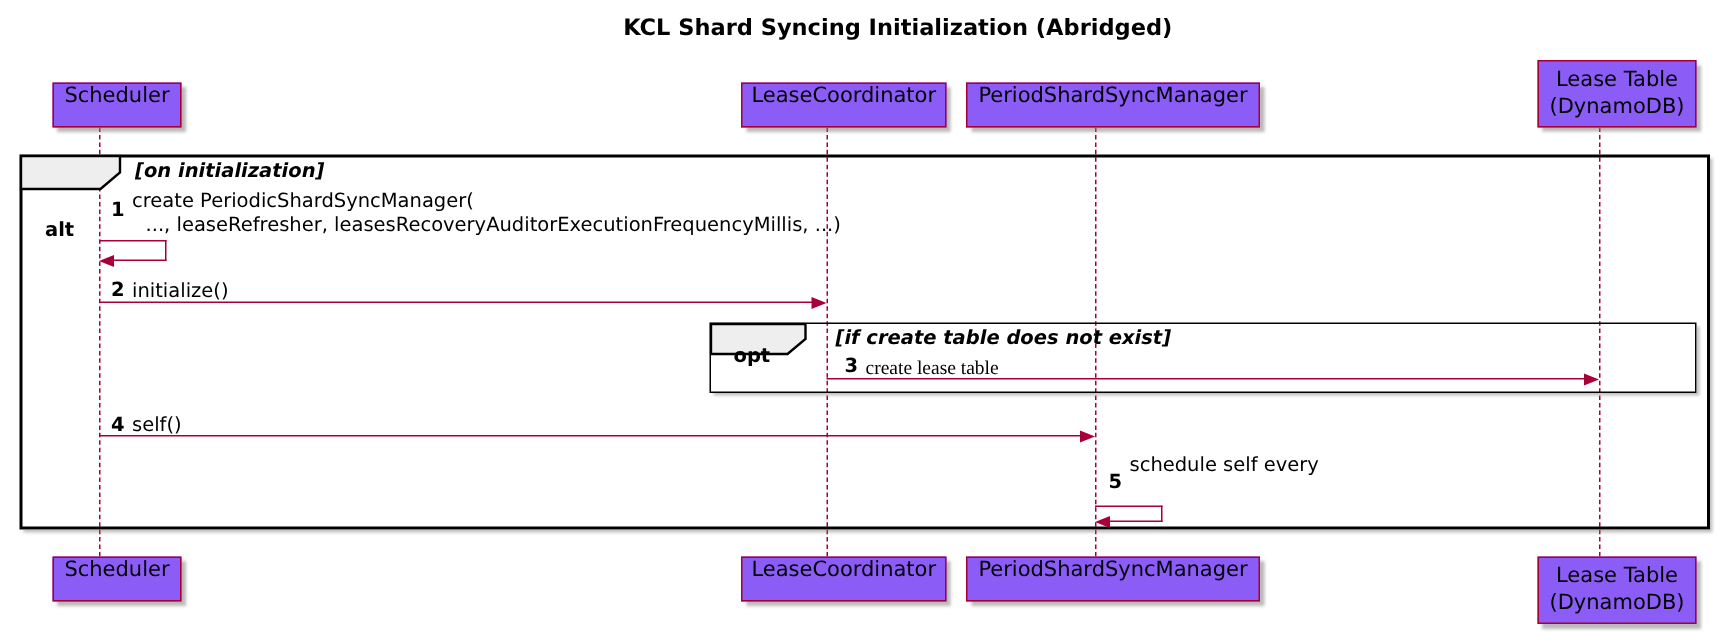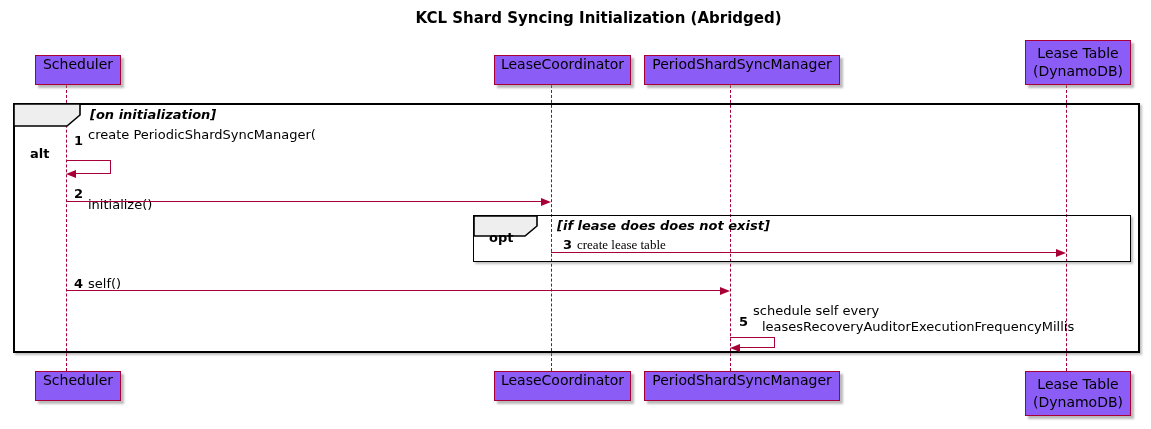--- a/index.html
+++ b/index.html
@@ -68,52 +68,52 @@
   <div class="frame" style="left:13px; top:103px; width:1127px; height:250px;"></div>
   <svg class="tab" style="left:13px; top:103px;" width="70" height="25">
     <polygon points="1,1 67,1 67,12 54,23 1,23" fill="#EEEEEE" stroke="#000000" stroke-width="1.6"></polygon>
   </svg>
   <div class="tab-label" style="left:30px; top:106px;margin-top:40px;">alt</div>
   <div class="cond-label" style="left:90px; top:107px;">[on initialization]</div>
 
   <div class="msg-num" style="left:74px; top:133px;">1</div>
   <div class="msg-text" style="left:88px; top:127px;">
     <div>create PeriodicShardSyncManager(</div>
+    <div class="indent2">..., leaseRefresher, leasesRecoveryAuditorExecutionFrequencyMillis, ...)</div>
   </div>
   <div class="arrow-line" style="left:66px; top:160px; width:45px;"></div>
   <div class="arrow-vert" style="left:110px; top:160px; height:14px;"></div>
   <div class="arrow-line" style="left:76px; top:173px; width:35px;"></div>
   <div class="head-left" style="left:66px; top:169.5px;"></div>
 
   <div class="msg-num" style="left:74px; top:186px;">2</div>
-  <div class="msg-text" style="left:88px; top:197px;">initialize()</div>
+  <div class="msg-text" style="left:88px; top:187px;">initialize()</div>
   <div class="arrow-line" style="left:66px; top:201px; width:476px;"></div>
   <div class="head-right" style="left:541px; top:197.5px;"></div>
 
   <div class="frame" style="left:473px; top:215px; width:658px; height:47px; border-width:1.8px;"></div>
   <svg class="tab" style="left:473px; top:215px;" width="68" height="23">
     <polygon points="1,1 64,1 64,11 52,21 1,21" fill="#EEEEEE" stroke="#000000" stroke-width="1.6"></polygon>
   </svg>
   <div class="tab-label" style="left:489px; top:230px;">opt</div>
-  <div class="cond-label" style="left:557px; top:218px;">[if lease does does not exist]</div>
+  <div class="cond-label" style="left:557px; top:218px;">[if create table does not exist]</div>
 
   <div class="msg-num" style="left:563px; top:237px;">3</div>
   <div class="msg-text" style="left:577px; top:237px;font-family:Liberation Serif, serif;">create lease table</div>
   <div class="arrow-line" style="left:551px; top:252px; width:505px;"></div>
   <div class="head-right" style="left:1056px; top:248.5px;"></div>
 
   <div class="msg-num" style="left:74px; top:276px;">4</div>
   <div class="msg-text" style="left:88px; top:276px;">self()</div>
   <div class="arrow-line" style="left:66px; top:290px; width:655px;"></div>
   <div class="head-right" style="left:720px; top:286.5px;"></div>
 
   <div class="msg-num" style="left:739px; top:314px;">5</div>
   <div class="msg-text" style="left:753px; top:303px;">
     <div>schedule self every</div>
-    <div class="indent2">leasesRecoveryAuditorExecutionFrequencyMillis</div>
   </div>
   <div class="arrow-line" style="left:730px; top:337px; width:45px;"></div>
   <div class="arrow-vert" style="left:774px; top:337px; height:11px;"></div>
   <div class="arrow-line" style="left:740px; top:347px; width:35px;"></div>
   <div class="head-left" style="left:730px; top:343.5px;"></div>
 
   <div class="pbox" style="left:23px; top:55px; width:86px; height:30px;">Scheduler</div>
   <div class="pbox" style="left:482px; top:55px; width:137px; height:30px;">LeaseCoordinator</div>
   <div class="pbox" style="left:632px; top:55px; width:196px; height:30px;">PeriodShardSyncManager</div>
   <div class="pbox" style="left:1013px; top:40px; width:106px; height:45px; flex-direction:column;">

